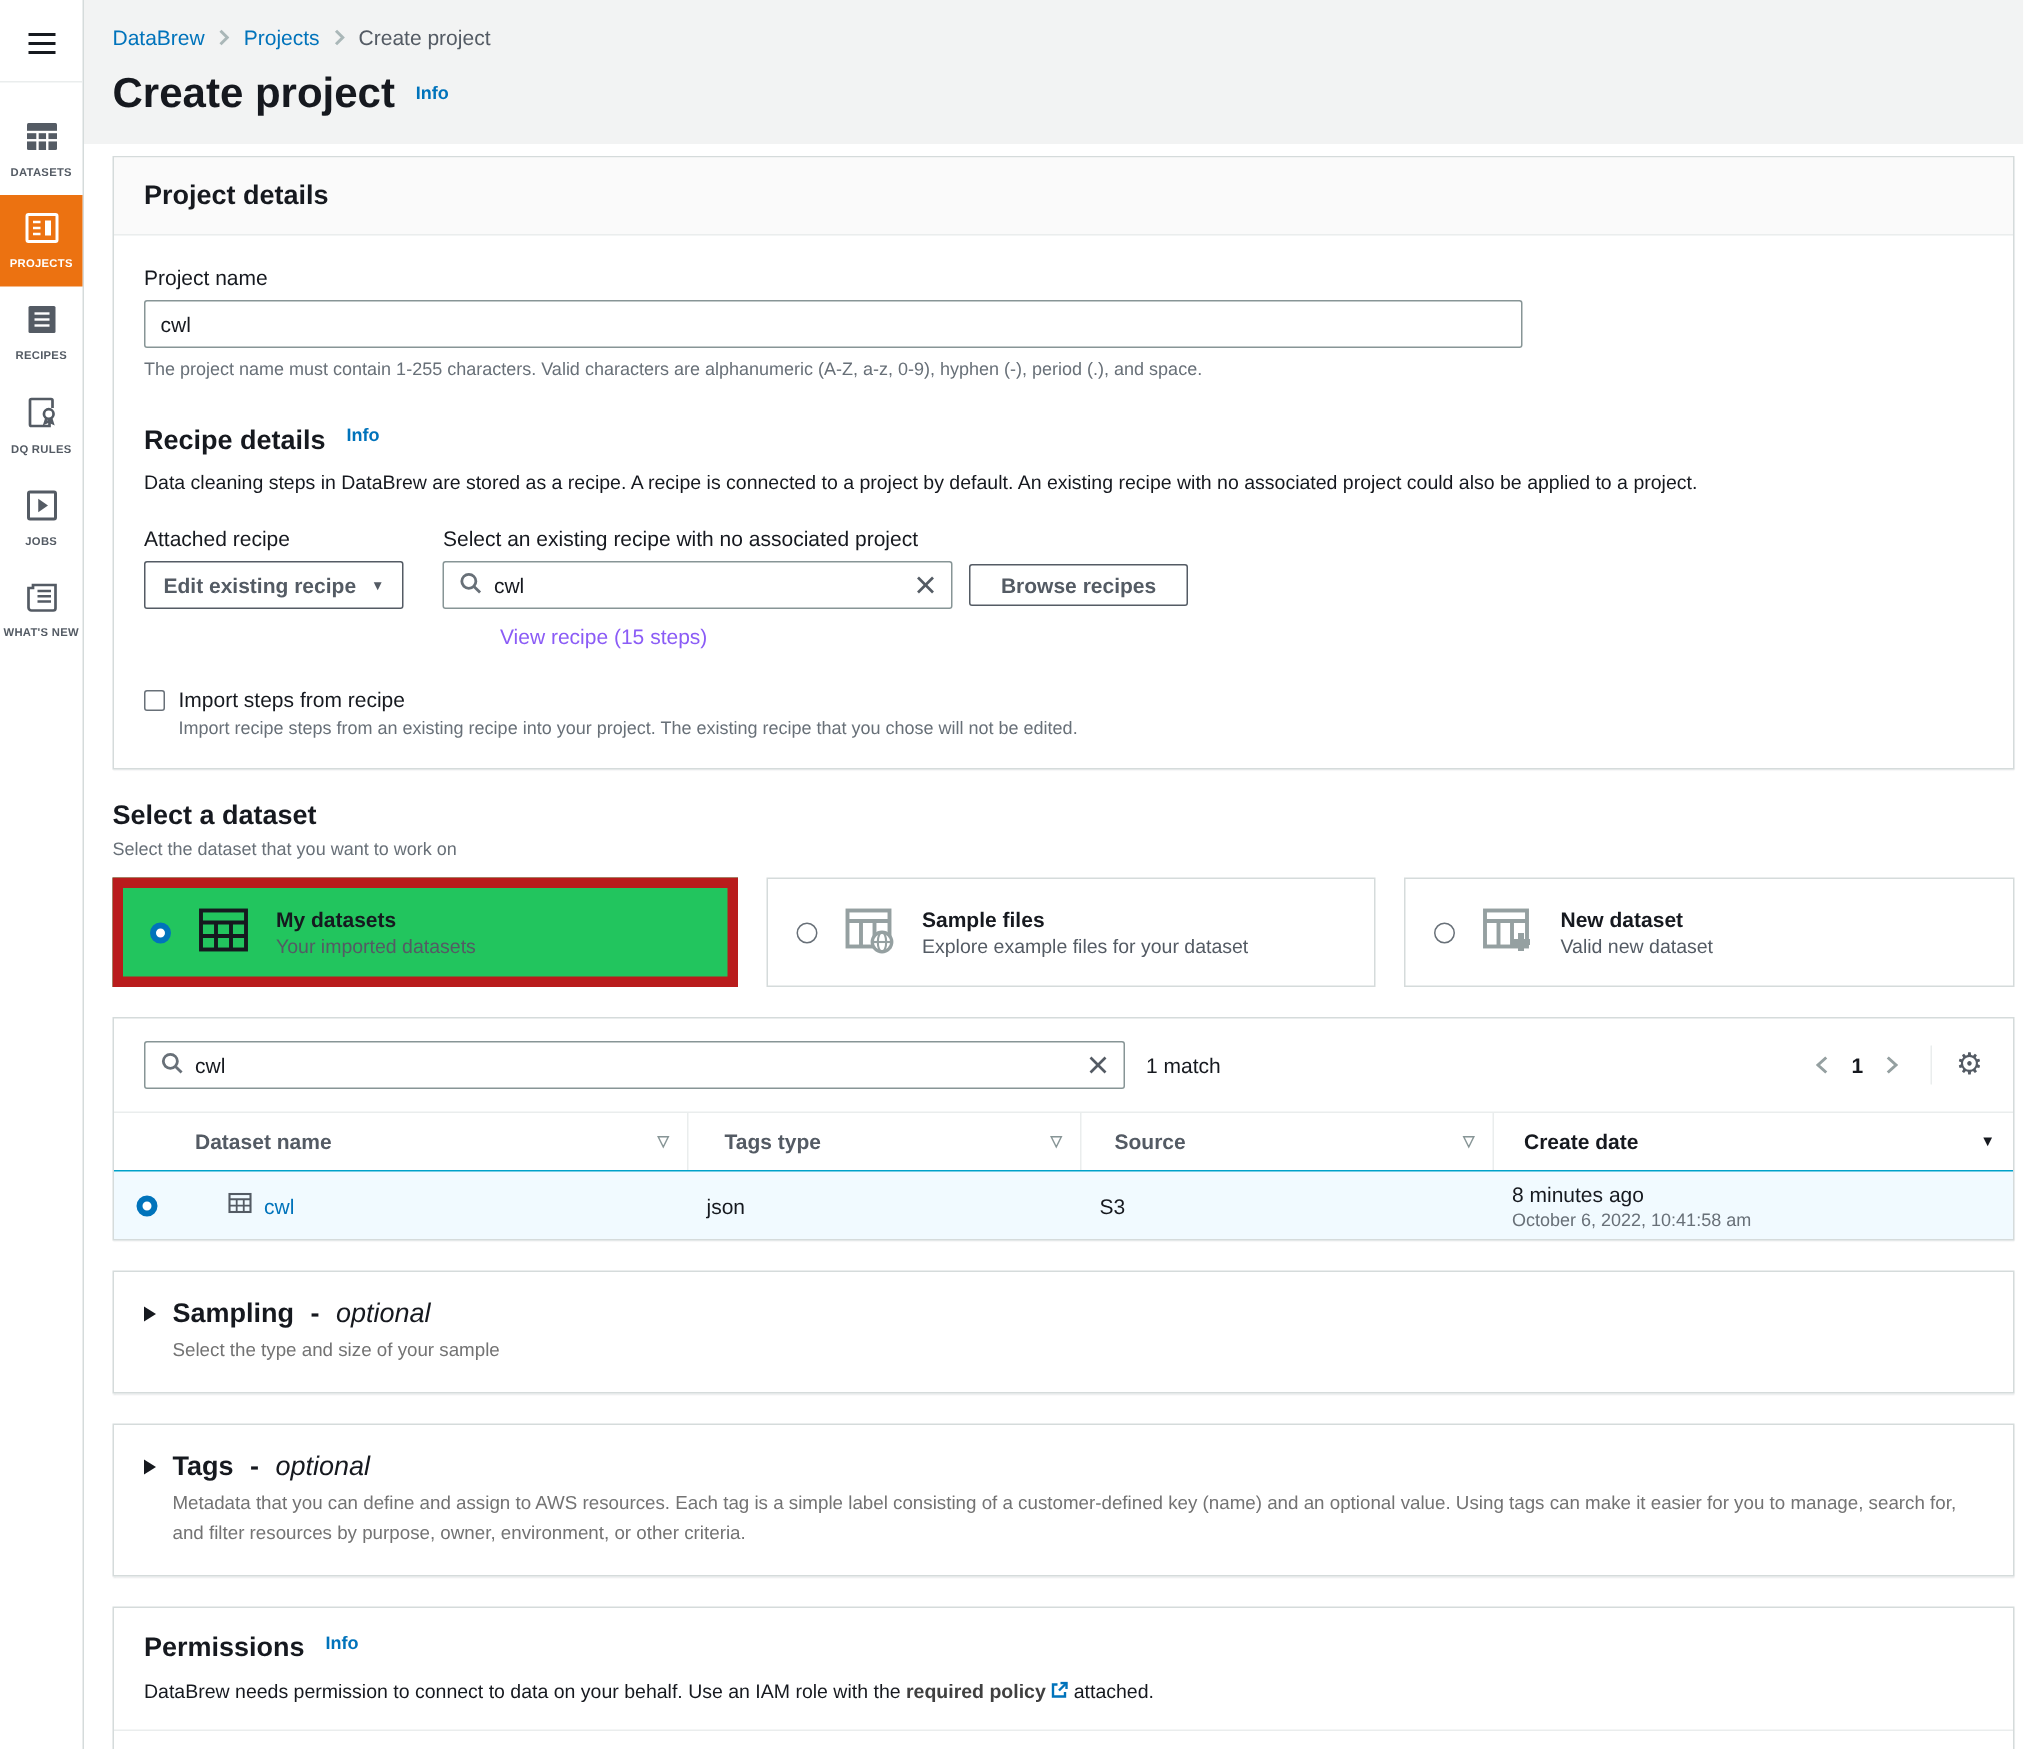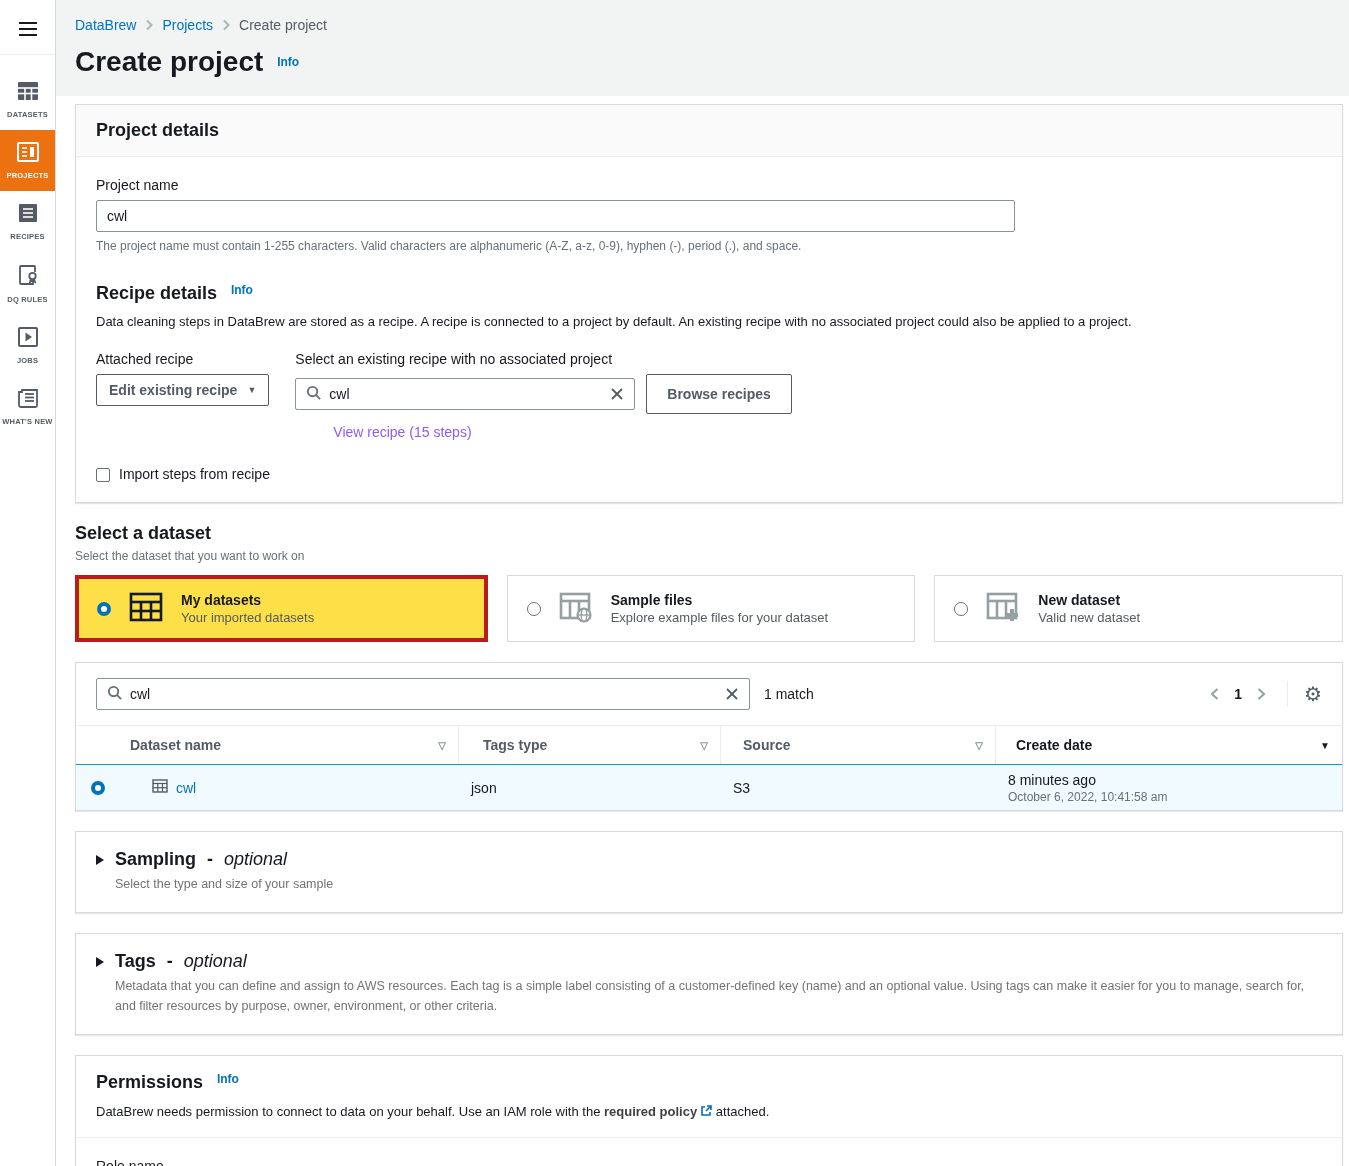--- a/index.html
+++ b/index.html
@@ -50,40 +50,40 @@
 
   .recipe-row { display:flex; gap:26px; margin-top:22px; }
   .dropdown-btn { height:32px; border:1px solid #545b64; border-radius:2px; background:#fff;
                   display:inline-flex; align-items:center; gap:10px; padding:0 12px;
                   font-weight:700; font-size:14px; color:#545b64; cursor:pointer; font-family:inherit; }
   .caret { font-size:9px; line-height:1; }
   .search-box { display:flex; align-items:center; gap:8px; height:32px; border:1px solid #879596;
                 border-radius:2px; background:#fff; padding:0 10px; }
   .search-box input { border:none; outline:none; flex:1; font-size:14px; font-family:inherit; color:#16191f; background:transparent; }
   .recipe-search { width:340px; }
-  .btn { height:40px; border:1px solid #545b64; border-radius:2px; background:#fff;
+  .btn { height:28px; border:1px solid #545b64; border-radius:2px; background:#fff;
          font-weight:700; font-size:14px; color:#545b64; padding:0 20px; cursor:pointer; font-family:inherit; }
   .blue-link { color:#8b5cf6; text-decoration:none; font-size:14px; cursor:pointer; }
   .view-recipe { display:inline-block; margin:10px 0 0 38px; }
 
   .check-row { display:flex; align-items:flex-start; gap:9px; margin-top:26px; }
   .checkbox { width:14px; height:14px; border:1px solid #687078; border-radius:2px; background:#fff;
               margin-top:2px; flex-shrink:0; cursor:pointer; }
   .check-title { font-size:14px; }
   .check-help { font-size:12px; color:#687078; margin-top:4px; }
 
   
   .select-ds { margin: 2px 6px 12px 19px; }
   .select-ds .sub { font-size:12px; color:#687078; margin-top:5px; }
 
   
   .tiles { display:flex; gap:19px; margin: 0 6px 20px 19px; }
   .tile { flex:1; display:flex; align-items:center; gap:17px; border:1px solid #d5dbdb;
           background:#fff; padding: 13px 19px; cursor:pointer; min-height:60px; }
-  .tile.selected { border:4px solid #b91c1c; background:#fde047; padding:12px 18px; }
+  .tile.selected { border:7px solid #b91c1c; background:#22c55e; padding:12px 18px; }
   .radio { width:14px; height:14px; border-radius:50%; border:1px solid #687078; background:#fff; flex-shrink:0; }
   .radio.checked { border:4px solid #0073bb; }
   .tile-title { font-size:14px; font-weight:700; }
   .tile-sub { font-size:13px; color:#545b64; margin-top:2px; }
 
   
   .table-toolbar { display:flex; align-items:center; padding: 15px 20px; }
   .ds-search { width:654px; }
   .x-btn { display:flex; cursor:pointer; }
   .match { font-size:14px; margin-left:14px; }
@@ -288,20 +288,21 @@
                   <button class="btn">Browse recipes</button>
                 </div>
                 <a class="blue-link view-recipe">View recipe (15 steps)</a>
               </div>
             </div>
 
             <div class="check-row">
               <span class="checkbox"></span>
               <div>
                 <div class="check-title">Import steps from recipe</div>
+                <div class="check-help">Import recipe steps from an existing recipe into your project. The existing recipe that you chose will not be edited.</div>
               </div>
             </div>
           </div>
         </div>
       </section>
 
       <div class="select-ds">
         <h2 class="sec-title">Select a dataset</h2>
         <div class="sub">Select the dataset that you want to work on</div>
       </div>

